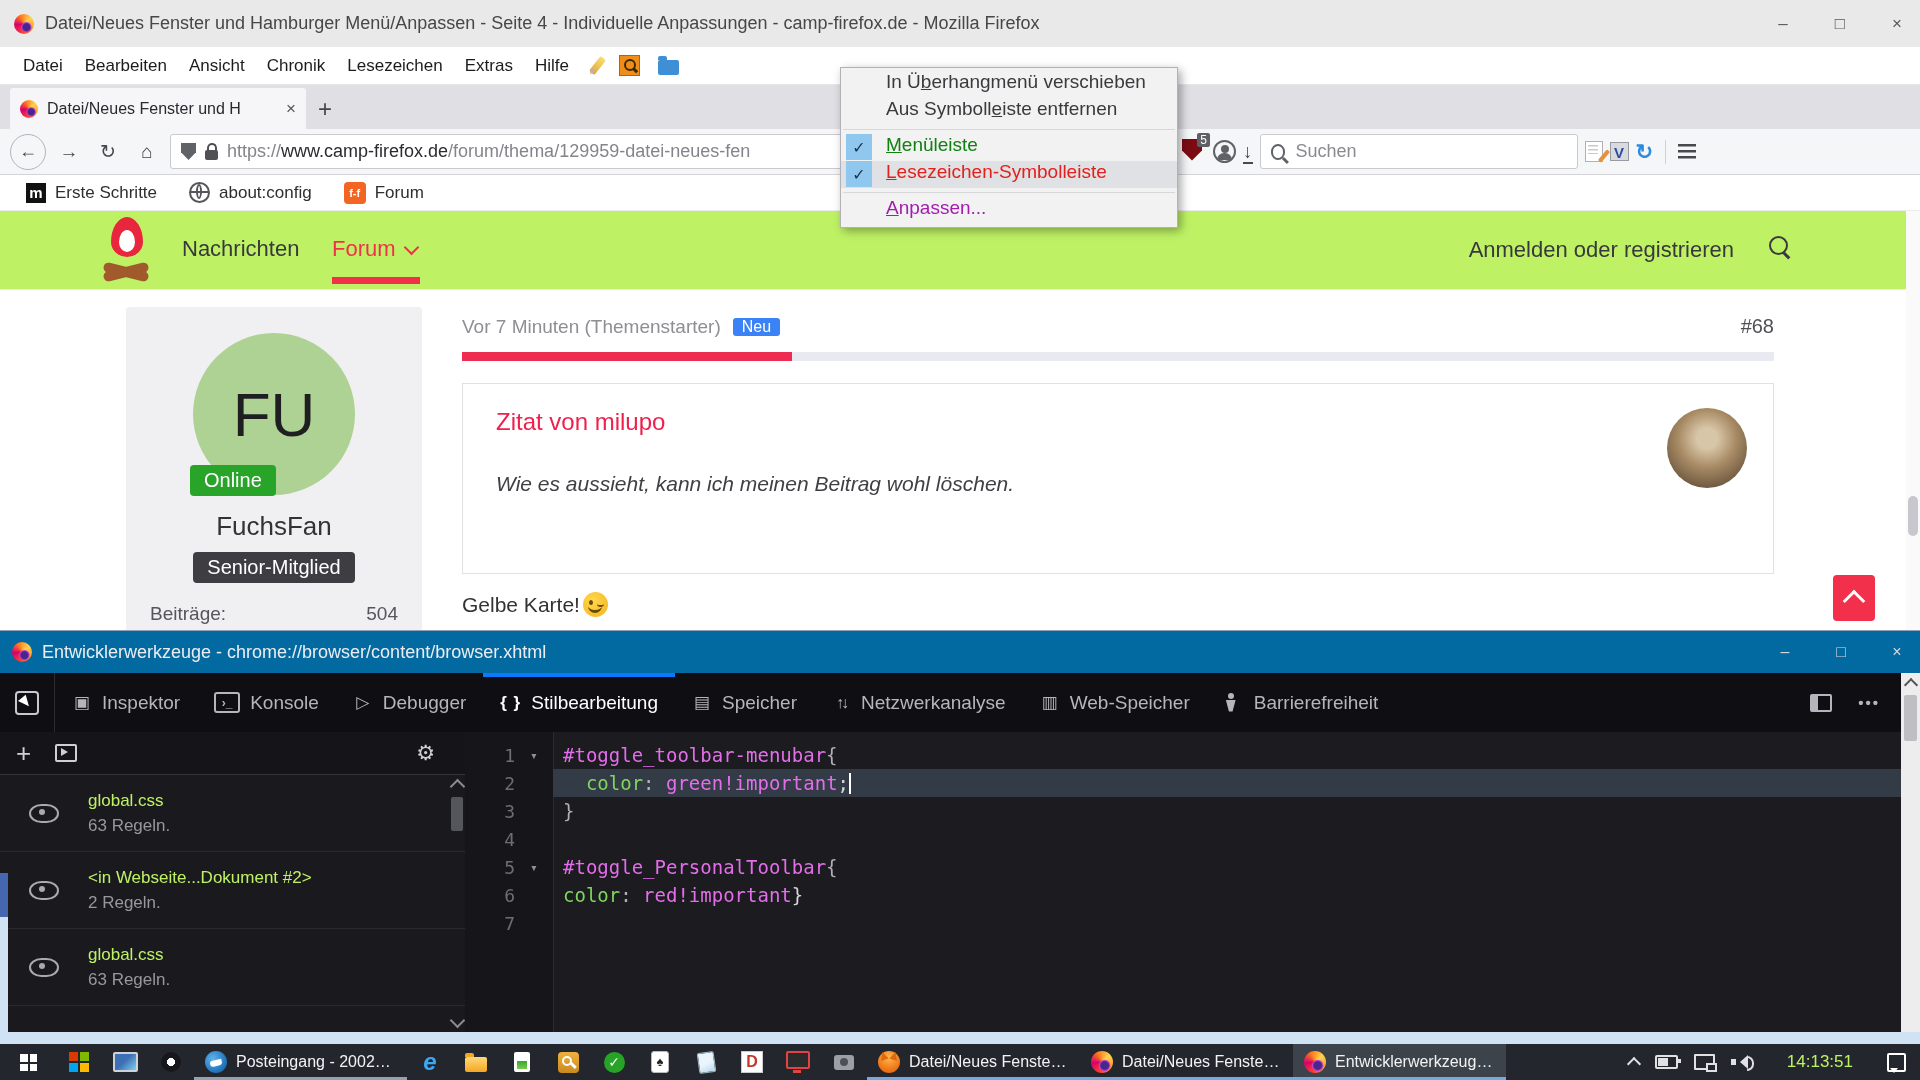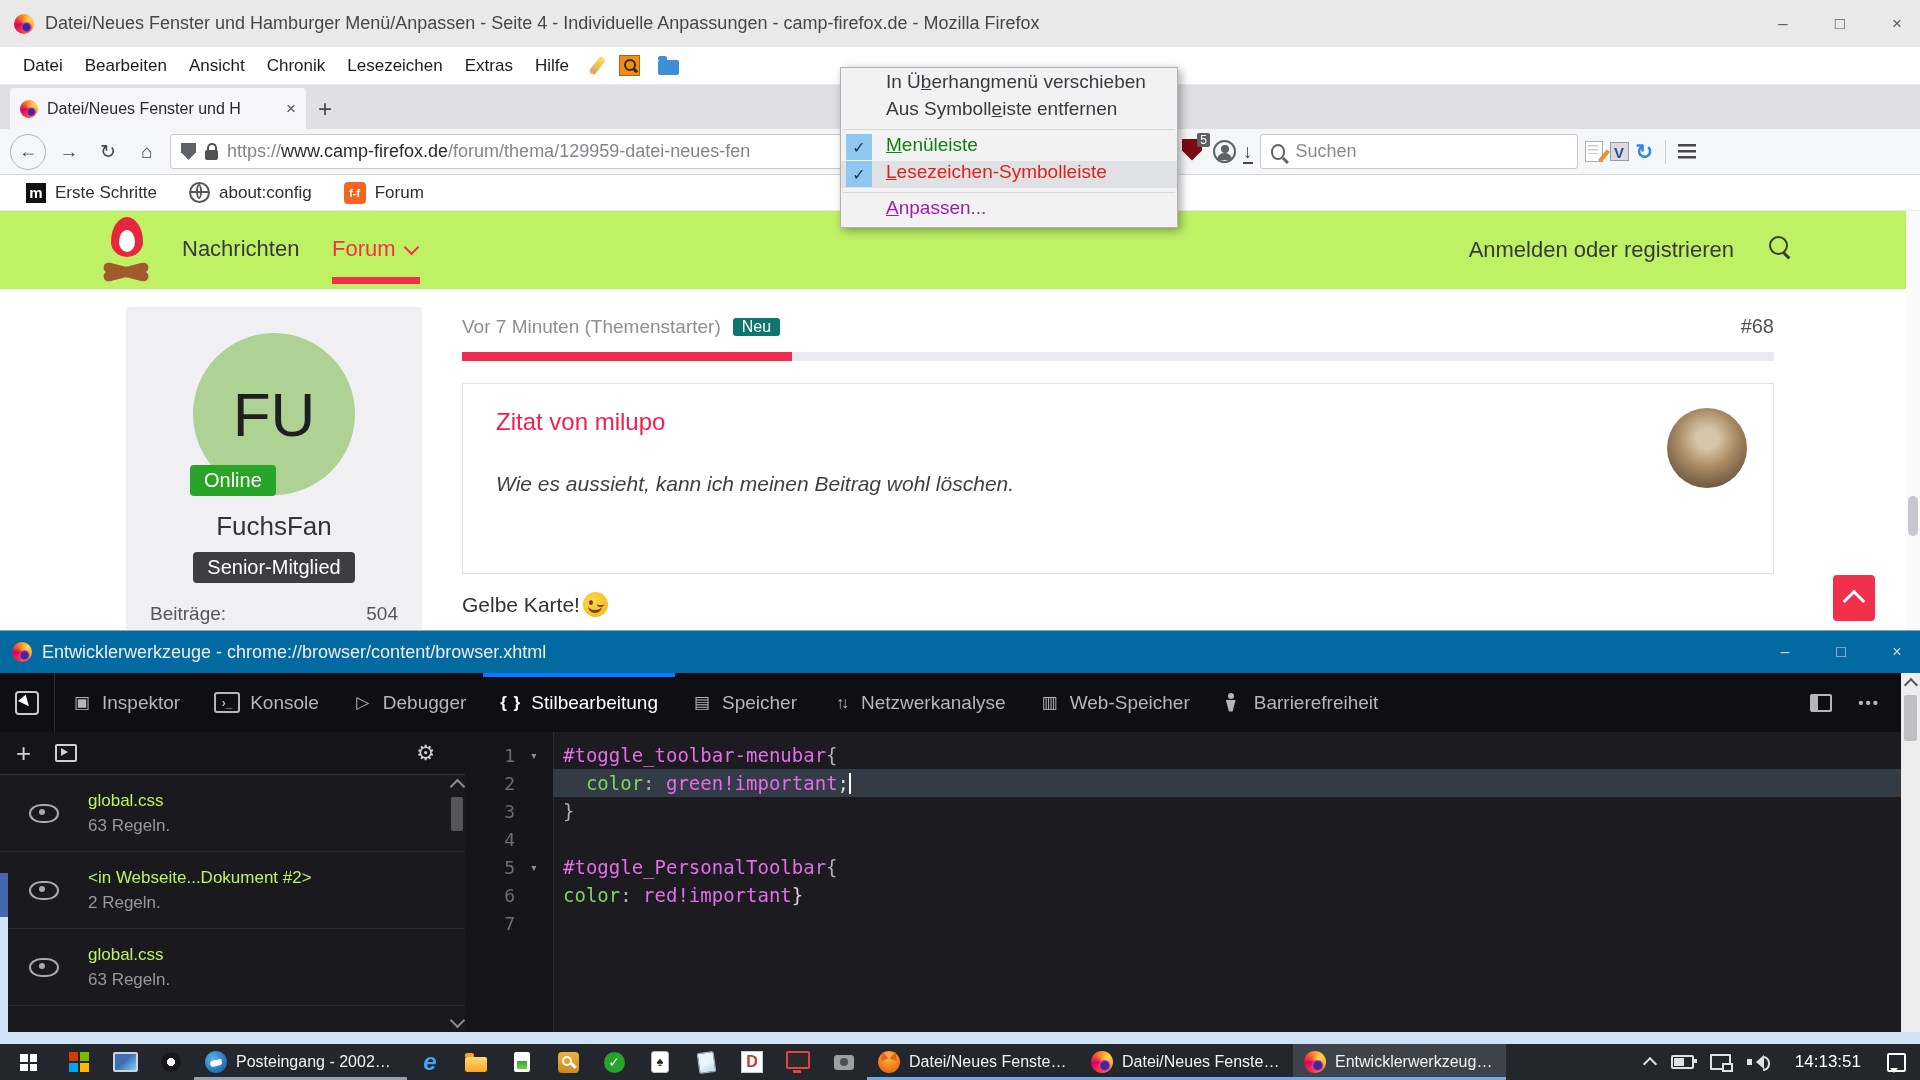--- a/index.html
+++ b/index.html
@@ -107,21 +107,21 @@
     display:flex;align-items:center;justify-content:center;font-size:62px;color:#1f1f22}
   .online-badge{position:absolute;left:64px;top:158px;background:#28a428;color:#fff;font-size:20px;padding:4px 14px;border-radius:4px}
   .uc-name{position:absolute;left:0;right:0;top:204px;text-align:center;font-size:26px;color:#333}
   .uc-rank-wrap{position:absolute;left:0;right:0;top:245px;text-align:center}
   .uc-rank{display:inline-block;background:#3e3e42;color:#fff;font-size:20px;padding:4px 14px;border-radius:4px}
   .uc-posts{position:absolute;left:24px;right:24px;top:296px;display:flex;justify-content:space-between;font-size:19px;color:#56565a}
 
   .post{position:absolute;left:462px;top:104px;width:1312px}
   .post-meta{display:flex;align-items:center;gap:12px}
   .meta-text{font-size:19px;color:#8e8e94}
-  .new-badge{background:#0f766e;color:#fff;font-size:16px;padding:0 9px;border-radius:3px}
+  .new-badge{background:#3b82f6;color:#fff;font-size:16px;padding:0 9px;border-radius:3px}
   .post-num{margin-left:auto;font-size:20px;color:#4f4f55}
   .readbar{margin-top:14px;height:9px;background:#e9e9f1}
   .readbar-fill{width:330px;height:9px;background:#ee2b50}
   .quote{margin-top:22px;height:141px;border:1px solid #e1e1e5;position:relative;padding:24px 33px;box-sizing:content-box}
   .quote-title{font-size:24px;color:#f0204d}
   .quote-text{margin-top:36px;font-size:21px;font-style:italic;color:#3f3f44}
   .wolf{position:absolute;right:26px;top:24px;width:80px;height:80px;border-radius:50%;
     background:radial-gradient(circle at 50% 38%,#d8c6a8 0 16%,#a98c66 45%,#6f5940 78%,#473828)}
   .greet{margin-top:18px;display:flex;align-items:center;font-size:21px;color:#333}
   .emoji{position:relative;display:inline-block;width:25px;height:25px;border-radius:50%;
@@ -202,21 +202,21 @@
   #taskbar{position:absolute;left:0;top:1044px;width:1920px;height:36px;background:#23272d;display:flex;align-items:center;color:#fff;z-index:70}
   .tb-start{width:56px;height:36px;display:flex;align-items:center;justify-content:center}
   .i-start{width:17px;height:17px;background:
     linear-gradient(#fff,#fff) 0 0/8px 8px no-repeat,linear-gradient(#fff,#fff) 10px 0/7px 8px no-repeat,
     linear-gradient(#fff,#fff) 0 10px/8px 7px no-repeat,linear-gradient(#fff,#fff) 10px 10px/7px 7px no-repeat}
   .tb-quick{width:46px;height:36px;display:flex;align-items:center;justify-content:center}
   .tb-task{height:36px;display:flex;align-items:center;gap:9px;padding:0 11px;max-width:210px}
   .tb-task.active{background:#3d434b}
   .tb-label{font-size:16px;color:#f2f2f4;white-space:nowrap;overflow:hidden;text-overflow:ellipsis;max-width:160px}
   .tray{margin-left:auto;display:flex;align-items:center;gap:16px;padding-right:14px}
-  .tb-clock{font-size:17px;color:#ffffff;margin:0 10px}
+  .tb-clock{font-size:17px;color:#bef264;margin:0 18px}
 
   .i-colorgrid{width:20px;height:20px;background:
     linear-gradient(#d83b01,#d83b01) 0 0/9px 9px no-repeat,linear-gradient(#7fba00,#7fba00) 11px 0/9px 9px no-repeat,
     linear-gradient(#00a4ef,#00a4ef) 0 11px/9px 9px no-repeat,linear-gradient(#ffb900,#ffb900) 11px 11px/9px 9px no-repeat}
   .i-screen{width:21px;height:16px;border:2px solid #cfd3d9;border-radius:2px;background:linear-gradient(135deg,#3d6fb4 45%,#7fd0f0)}
   .i-opera{width:20px;height:20px;border-radius:50%;background:radial-gradient(circle at 50% 50%,#fff 0 27%,#17171b 30%)}
   .i-thunderbird{width:22px;height:22px;border-radius:50%;background:radial-gradient(circle at 35% 35%,#5db2e8,#1e6fb8 72%)}
   .i-thunderbird::after{content:"";position:absolute;left:5px;top:9px;width:12px;height:6px;background:#fff;border-radius:6px 0 6px 6px;transform:rotate(-14deg)}
   .i-edge{font-style:italic;font-weight:bold;font-size:24px;line-height:20px;color:#3ba7f5}
   .i-explorer{width:22px;height:15px;background:linear-gradient(#ffd977,#f5a623);border-radius:2px;margin-top:4px}

